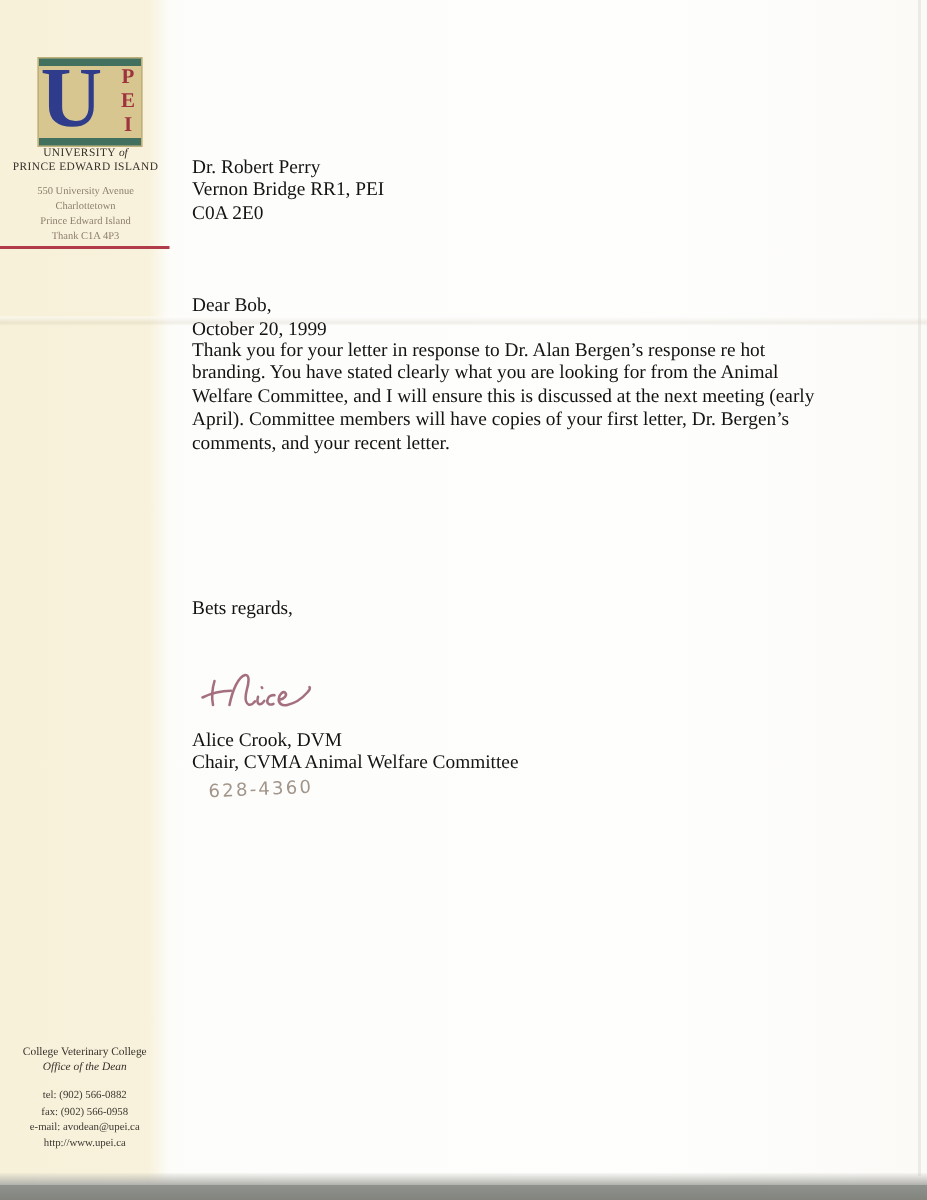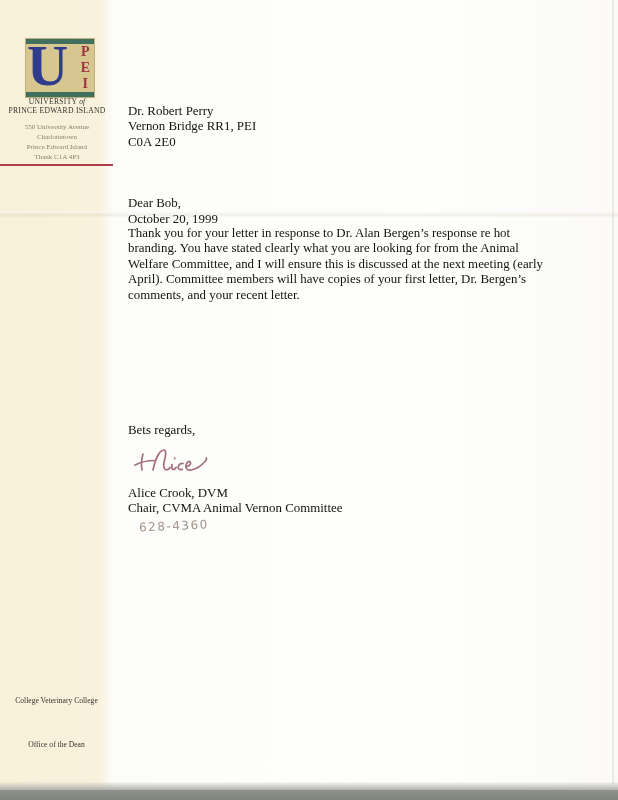--- a/index.html
+++ b/index.html
@@ -47,30 +47,30 @@
 
   
   .body-text { position:absolute; left:128px; font-size:12.9px; line-height:15.4px;
     white-space:pre-line; color:#141311; }
   .recipient { top:104px; }
   .date { top:164px;margin-top:48px; }
   .salutation { top:196px;text-align:center; }
   .para1 { top:226px; }
   .para2 { top:316px; }
   .para3 { top:371px; }
-  .closing { top:423px;text-align:center; }
+  .closing { top:398px;text-align:center; }
   .signer { top:486px; }
   .signature { position:absolute; left:132px; top:442px; width:88px; height:44px; }
   .pencil-note { position:absolute; left:139px; top:519px; font-family:"DejaVu Sans", sans-serif;
     font-size:12px; letter-spacing:1.5px; color:#a2958a; transform:rotate(-2.5deg); }
 
   
   .foot { position:absolute; left:0; width:113px; text-align:center; color:#36322c; }
   .foot-org { top:696px; font-size:7.6px; line-height:10px; }
-  .foot-office { top:740px; font-size:7.6px; line-height:10px; }
+  .foot-office { top:706px; font-size:7.6px; font-style:italic; line-height:10px; }
   .foot-contact { top:725px; font-size:7.2px; line-height:10.5px; color:#3c3832; }
 </style>
 </head>
 <body>
 
 <div class="page">
 
   <div class="cream-strip"></div>
   <div class="crease"></div>
 
@@ -120,23 +120,29 @@
       <path d="M11 12 C9.5 17 9 23 10 28"></path>
       <path d="M21 28 C23 18 27 9 31.5 8 C34.5 7.7 34 13 32.5 18 C31.5 22 31 26 33.5 27.5 C35 28.3 37 27 38 25.5"></path>
       <path d="M40 22.5 C39.5 24.5 39.3 26.5 40.5 27.3 C41.7 28 43.3 26.8 44.2 25.3"></path>
       <path d="M42.5 16.2 L42.8 16.6"></path>
       <path d="M51 21.5 C48.5 21 46.5 22.8 46.2 25 C45.9 27.2 48 28.4 50.3 27.2"></path>
       <path d="M54.5 24.5 C57.5 24 59.5 21.5 58.3 20 C57 18.5 54 20.5 53.8 24 C53.6 27 56 28.8 59.5 28 C64 27 69.5 23.5 73 19.5 C74.5 17.8 75 16.5 74.3 16"></path>
     </g>
   </svg>
 
   <div class="body-text signer">Alice Crook, DVM
-Chair, CVMA Animal Vernon Committee</div>
+Chair, CVMA Animal Welfare Committee</div>
   <div class="pencil-note">628-4360</div>
 
   <div class="foot foot-org">College Veterinary College</div>
   <div class="foot foot-office">Office of the Dean</div>
+  <div class="foot foot-contact">
+    <div>tel: (902) 566-0882</div>
+    <div>fax: (902) 566-0958</div>
+    <div>e-mail: avodean@upei.ca</div>
+    <div>http://www.upei.ca</div>
+  </div>
 
   <div class="page-right-edge"></div>
   <div class="scan-fade"></div>
   <div class="scan-band"></div>
 
 </div>
 
 </body></html>

